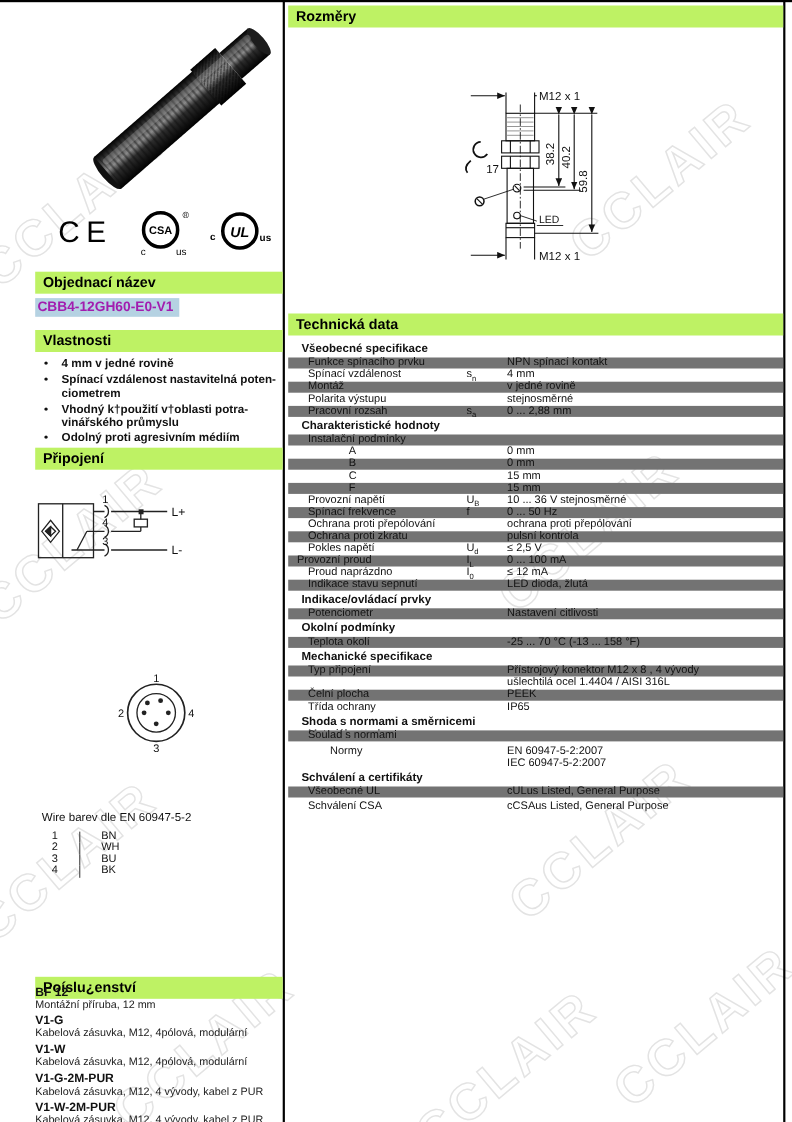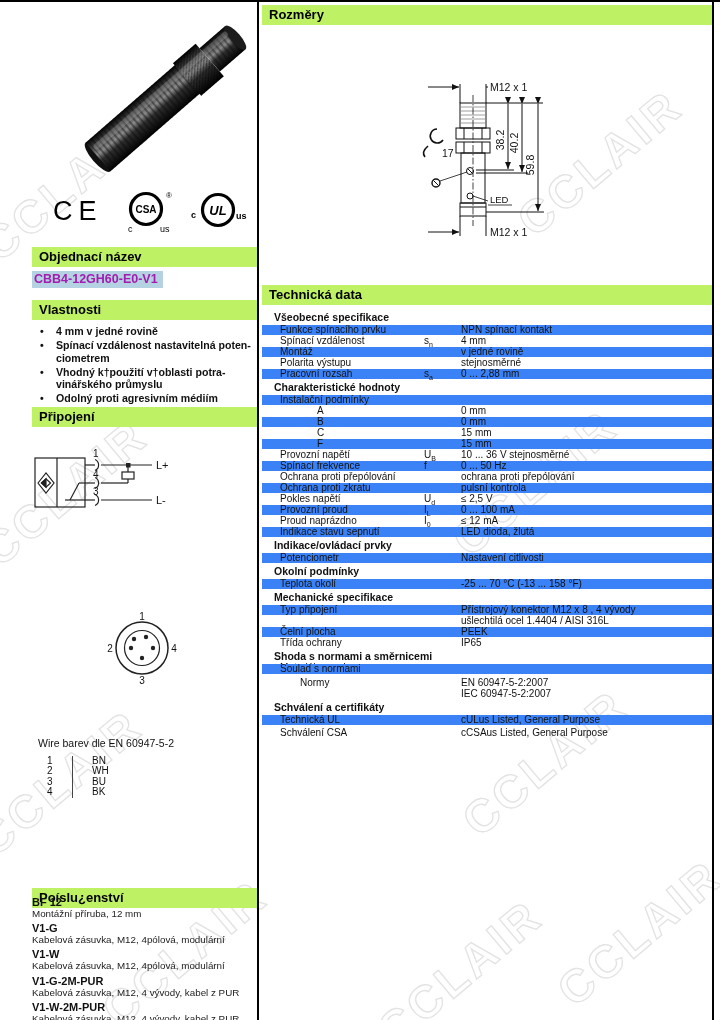--- a/index.html
+++ b/index.html
@@ -33,21 +33,21 @@
   #accessories{left:32px;top:896px;width:224px;}
   .acc{margin-bottom:3.2px;}
   .acc-name{font-size:11px;font-weight:bold;line-height:12px;}
   .acc-desc{font-size:9.8px;line-height:11px;color:#222;}
   
   #techtable{left:262px;top:309px;width:450px;font-size:10px;}
   .tsec{font-size:10.5px;font-weight:bold;padding-left:12px;height:11px;line-height:11px;
         margin-top:3px;margin-bottom:2px;}
   .trow{position:relative;height:10px;line-height:10px;margin-bottom:1px;}
   .trow.tall{height:21px;}
-  .trow.shade{background:#3b82f6;}
+  .trow.shade{background:#737373;}
   .lbl{position:absolute;top:0;}
   .sym{position:absolute;left:162px;top:0;}
   .sym sub{font-size:7px;}
   .val{position:absolute;left:199px;top:0;}
   .val div{height:10.5px;line-height:10.5px;}
   svg text{font-family:"Liberation Sans",sans-serif;}
 </style>
 </head>
 <body>
 
@@ -397,21 +397,21 @@
         </span>
       </div>
       <div class="trow">
         <span class="lbl" style="left: 18px;">Pokles napětí</span>
         <span class="sym">U<sub>d</sub></span>
         <span class="val">
           <div>≤ 2,5 V</div>
         </span>
       </div>
       <div class="trow shade">
-        <span class="lbl" style="left: 18px; text-align: center;">Provozní proud</span>
+        <span class="lbl" style="left: 8px; text-align: center;">Provozní proud</span>
         <span class="sym">I<sub>L</sub></span>
         <span class="val">
           <div>0 ... 100 mA</div>
         </span>
       </div>
       <div class="trow">
         <span class="lbl" style="left: 18px;">Proud naprázdno</span>
         <span class="sym">I<sub>0</sub></span>
         <span class="val">
           <div>≤ 12 mA</div>
@@ -468,21 +468,21 @@
       </div>
       <div class="trow tall" style="margin-top: 4px;">
         <span class="lbl" style="left: 38px; text-align: center;">Normy</span>
         <span class="val">
           <div>EN 60947-5-2:2007</div>
           <div>IEC 60947-5-2:2007</div>
         </span>
       </div>
       <div class="tsec">Schválení a certifikáty</div>
       <div class="trow shade">
-        <span class="lbl" style="left: 18px;">Technická UL</span>
+        <span class="lbl" style="left: 18px;">Všeobecné UL</span>
         <span class="val">
           <div>cULus Listed, General Purpose</div>
         </span>
       </div>
       <div class="trow" style="margin-top: 3px;">
         <span class="lbl" style="left: 18px;">Schválení CSA</span>
         <span class="val">
           <div>cCSAus Listed, General Purpose</div>
         </span>
       </div>

